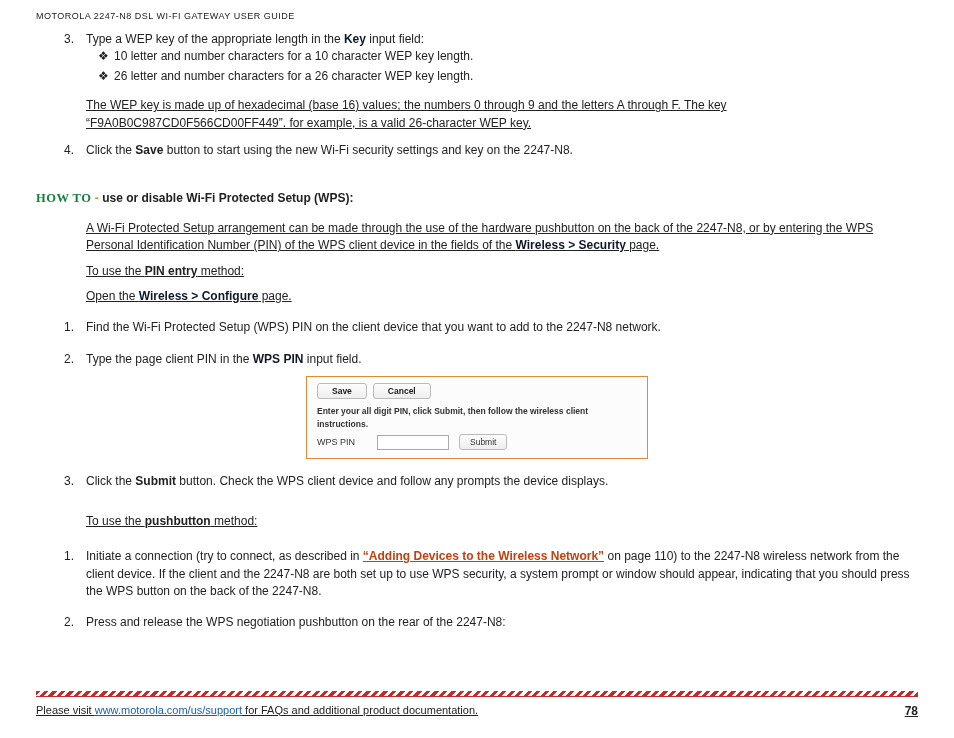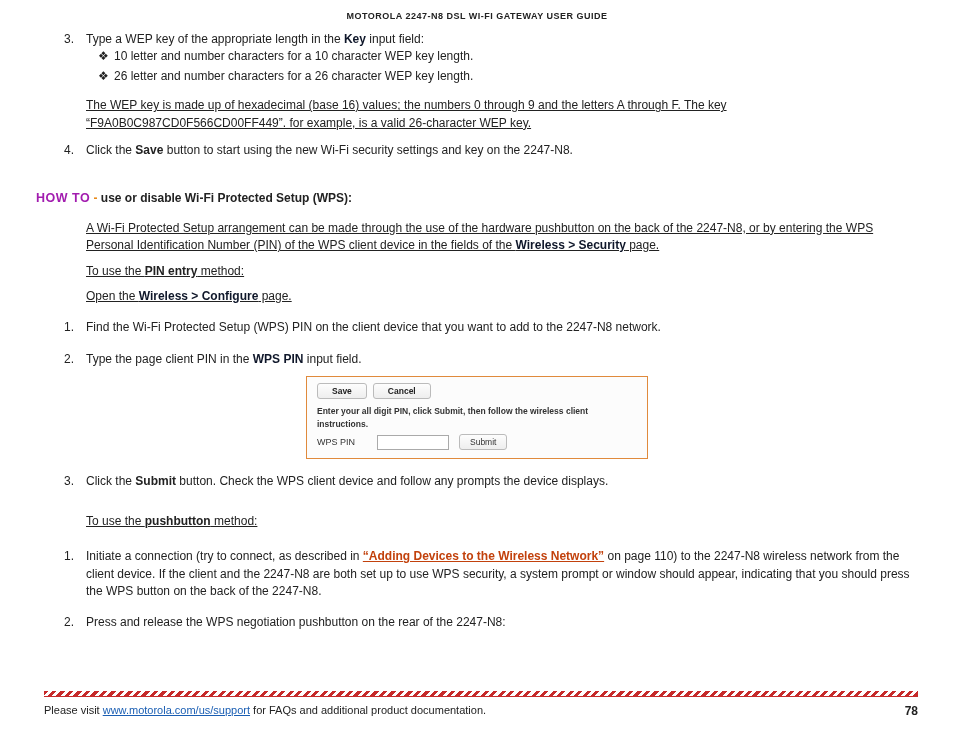--- a/index.html
+++ b/index.html
@@ -12,43 +12,43 @@
     height: 738px;
     overflow: hidden;
     position: relative;
     font-size: 12px;
     line-height: 1.45;
   }
   .page {
     padding: 10px 36px 0 36px;
   }
   .header {
-    text-align: center;
+    text-align: left;
     font-size: 9px;
-    font-weight: 700;
+    font-weight: 400;
     letter-spacing: 0.5px;
     text-transform: uppercase;
     font-family: Arial, sans-serif;
     margin-bottom: 8px;
   }
   .content-block { margin-left: 28px; }
   .ol-row { display:flex; margin-bottom:4px;}
   .ol-num { width:22px; flex:0 0 22px; text-align:left;}
   .ol-body { flex:1;}
   .sub-bullet { display:flex; margin-left:12px; margin-bottom:2px;}
   .sub-mark { width:16px; flex:0 0 16px;}
   .indent-text { margin-left:22px; margin-top:10px; margin-bottom:10px;text-decoration:underline;}
   .bold { font-weight:700; }
   .blue-bold { color:#0f172a; font-weight:700; }
   .link { color:#c2410c; text-decoration:underline; font-weight:700;}
   .howto-head { margin-top:30px; margin-bottom:12px;}
   .howto-label {
-    color:#a21caf;
+    color:#15803d;
     font-weight:700;
-    font-family: Liberation Sans, sans-serif;
+    font-family: Liberation Serif, serif;
     letter-spacing:0.5px;
     font-size:12.5px;
     text-align:center;
   }
   .howto-dash { color:#e88a1a; font-weight:700;}
   .howto-topic { font-weight:700; }
   .screenshot {
     border:1px solid #e08a3c;
     background:#fcfcfc;
     width:320px;
@@ -73,21 +73,21 @@
     border-radius:3px;
     background:linear-gradient(#fdfdfd,#eee);
     font-size:8.5px;
     padding:1px 10px;
   }
   .ss-instr { font-weight:700; font-size:8.5px; margin-bottom:4px;}
   .ss-row { display:flex; align-items:center; gap:10px;}
   .ss-input { border:1px solid #aaa; background:#fff; height:13px; width:70px;}
   .footer {
     position:absolute;
-    left:44px; right:36px; bottom:18px;
+    left:36px; right:36px; bottom:18px;text-decoration:underline;
   }
   .footer-rule {
     height:5px;
     background: repeating-linear-gradient(135deg,#c62a2a 0 3px, #fff 3px 6px);
     border-bottom:1px solid #c62a2a;
     margin-bottom:6px;
   }
   .footer-row { display:flex; justify-content:space-between; font-size:11px;}
   .page-num { font-weight:700; font-family: Arial Black, Arial, sans-serif; font-size:12px;}
   .footer-link { color:#1a5eb3; text-decoration:underline;}

